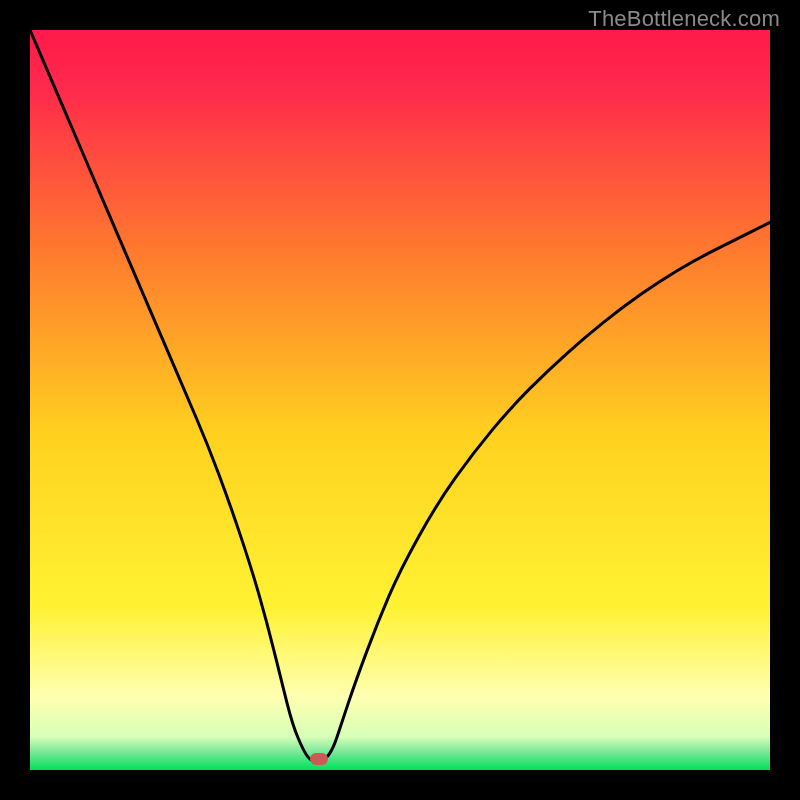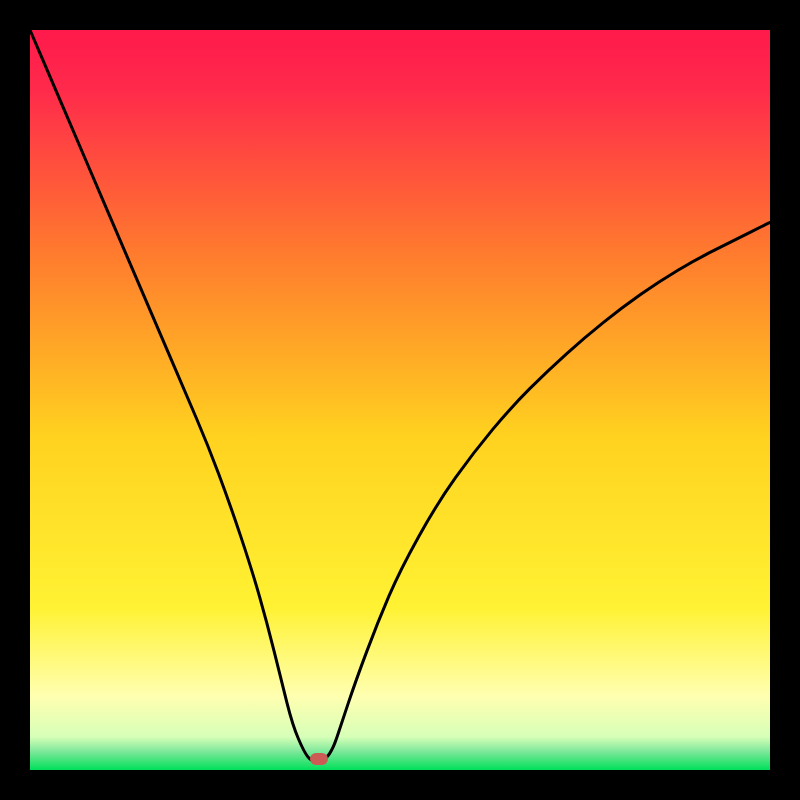--- a/index.html
+++ b/index.html
@@ -52,13 +52,14 @@
 </head>
 <body>
 
 <div class="frame">
   <div class="plot" style="background: linear-gradient(rgb(255, 26, 75) 0%, rgb(255, 42, 75) 8%, rgb(255, 122, 46) 30%, rgb(255, 210, 31) 55%, rgb(255, 242, 51) 78%, rgb(255, 255, 176) 90%, rgb(215, 255, 184) 95.5%, rgb(125, 232, 154) 97.5%, rgb(0, 224, 90) 100%);">
     <svg class="curve" viewBox="0 0 740 740" preserveAspectRatio="none">
       <path id="curve-path" d="M 0.0 0.0 Q 0.0 0.0 11.1 25.9 Q 22.2 51.8 33.3 77.7 Q 44.4 103.6 55.5 129.5 Q 66.6 155.4 77.7 181.3 Q 88.8 207.2 99.9 233.1 Q 111.0 259.0 122.1 284.9 Q 133.2 310.8 144.3 336.7 Q 155.4 362.6 166.5 388.5 Q 177.6 414.4 188.7 444.0 Q 199.8 473.6 210.9 506.9 Q 222.0 540.2 229.4 566.1 Q 236.8 592.0 244.2 621.6 Q 251.6 651.2 257.1 673.4 Q 262.7 695.6 268.3 708.5 Q 273.8 721.5 277.5 726.3 Q 281.2 731.1 284.9 731.1 Q 288.6 731.1 292.3 730.0 Q 296.0 728.9 299.7 723.3 Q 303.4 717.8 307.1 706.7 Q 310.8 695.6 318.2 673.4 Q 325.6 651.2 336.7 621.6 Q 347.8 592.0 358.9 566.1 Q 370.0 540.2 388.5 506.9 Q 407.0 473.6 425.5 447.7 Q 444.0 421.8 462.5 399.6 Q 481.0 377.4 499.5 358.9 Q 518.0 340.4 536.5 323.8 Q 555.0 307.1 573.5 292.3 Q 592.0 277.5 610.5 264.5 Q 629.0 251.6 647.5 240.5 Q 666.0 229.4 684.5 220.2 Q 703.0 210.9 721.5 201.6 T 740.0 192.4" fill="none" stroke-width="3" stroke-linecap="round" stroke-linejoin="round" stroke="#000000"></path>
     </svg>
     <div class="marker" id="marker" style="left: 288.6px; top: 728.9px; background: rgb(204, 90, 85);"></div>
   </div>
+  <div class="watermark">TheBottleneck.com</div>
 </div>
 
 </body></html>

